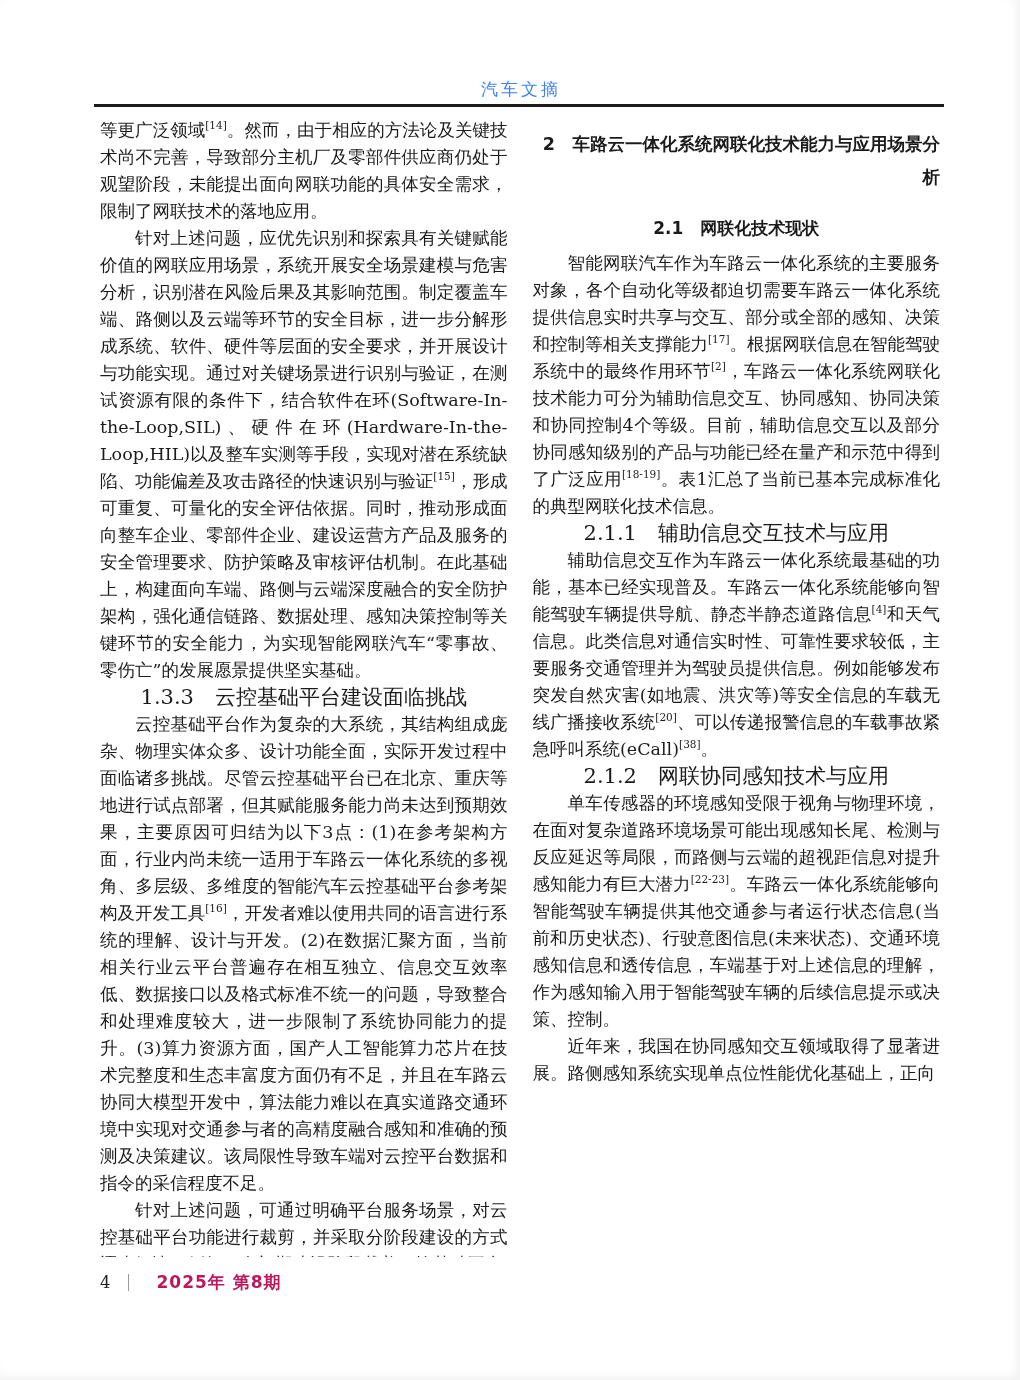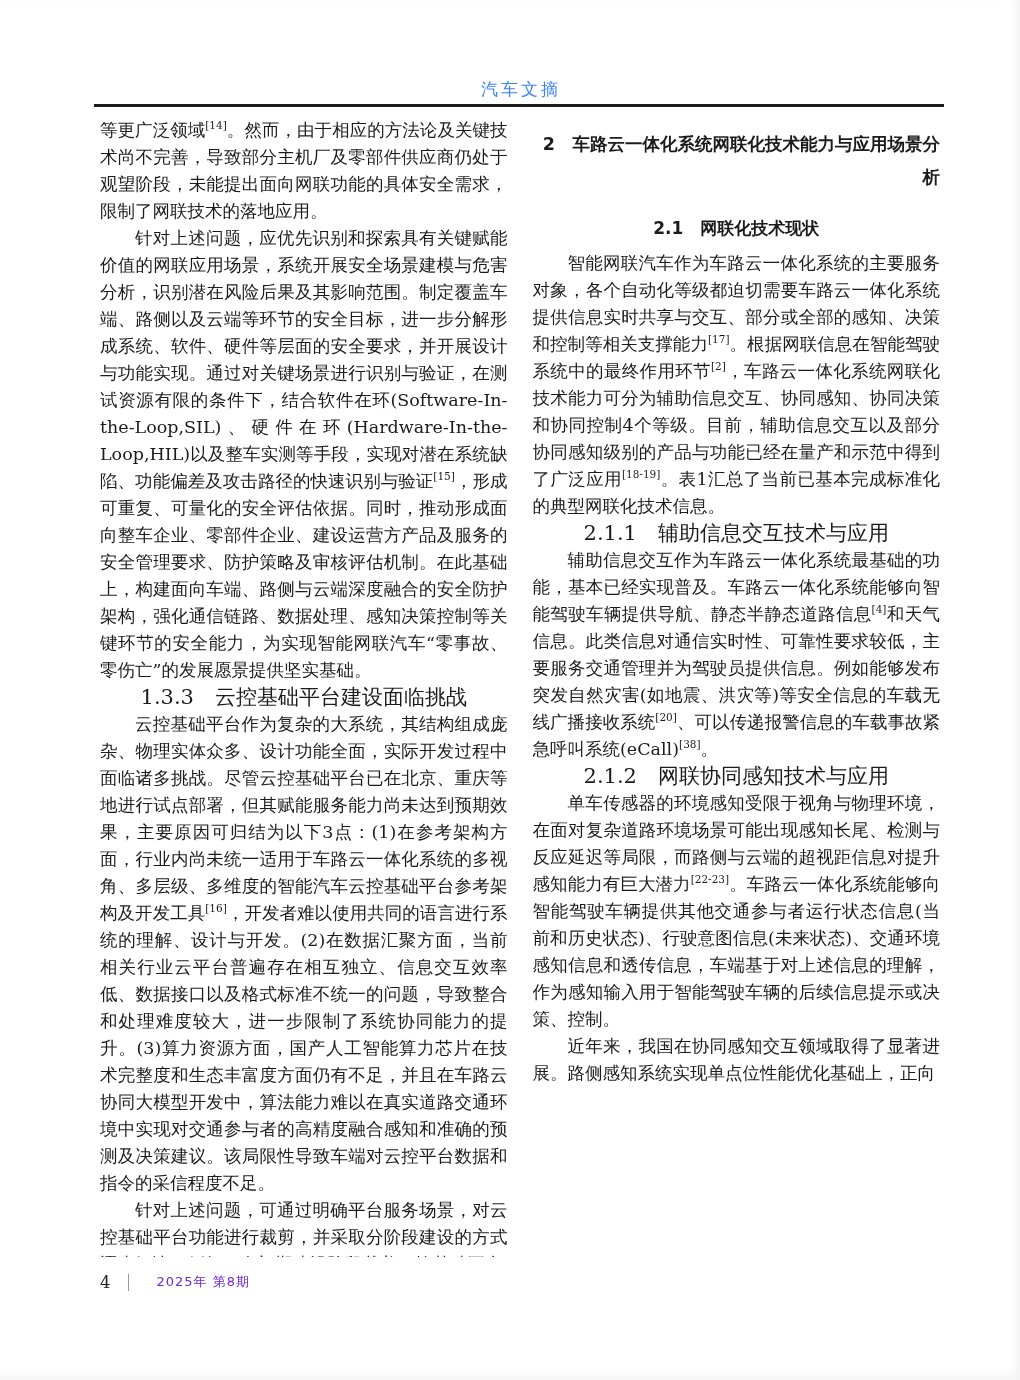--- a/index.html
+++ b/index.html
@@ -52,21 +52,21 @@
     position:absolute; top:1270px; left:100px;
     display:flex; align-items:center; height:24px;
   }
   .page-num { font-size:16.5px; color:#222; }
   .footer-bar {
     display:inline-block; width:1px; height:17px; background:#9a9a9a;
     margin-left:17px; margin-right:28px;
   }
   .issue {
     font-family:"DejaVu Sans","Liberation Sans",sans-serif;
-    font-weight:400; font-size:13px; color:#6d28d9; letter-spacing:1px;
+    font-weight:700; font-size:17px; color:#be185d; letter-spacing:1px;
   }
 </style>
 </head>
 <body>
 
 <div class="page">
 
   <div class="header-title">汽车文摘</div>
   <div class="header-rule"></div>
 

